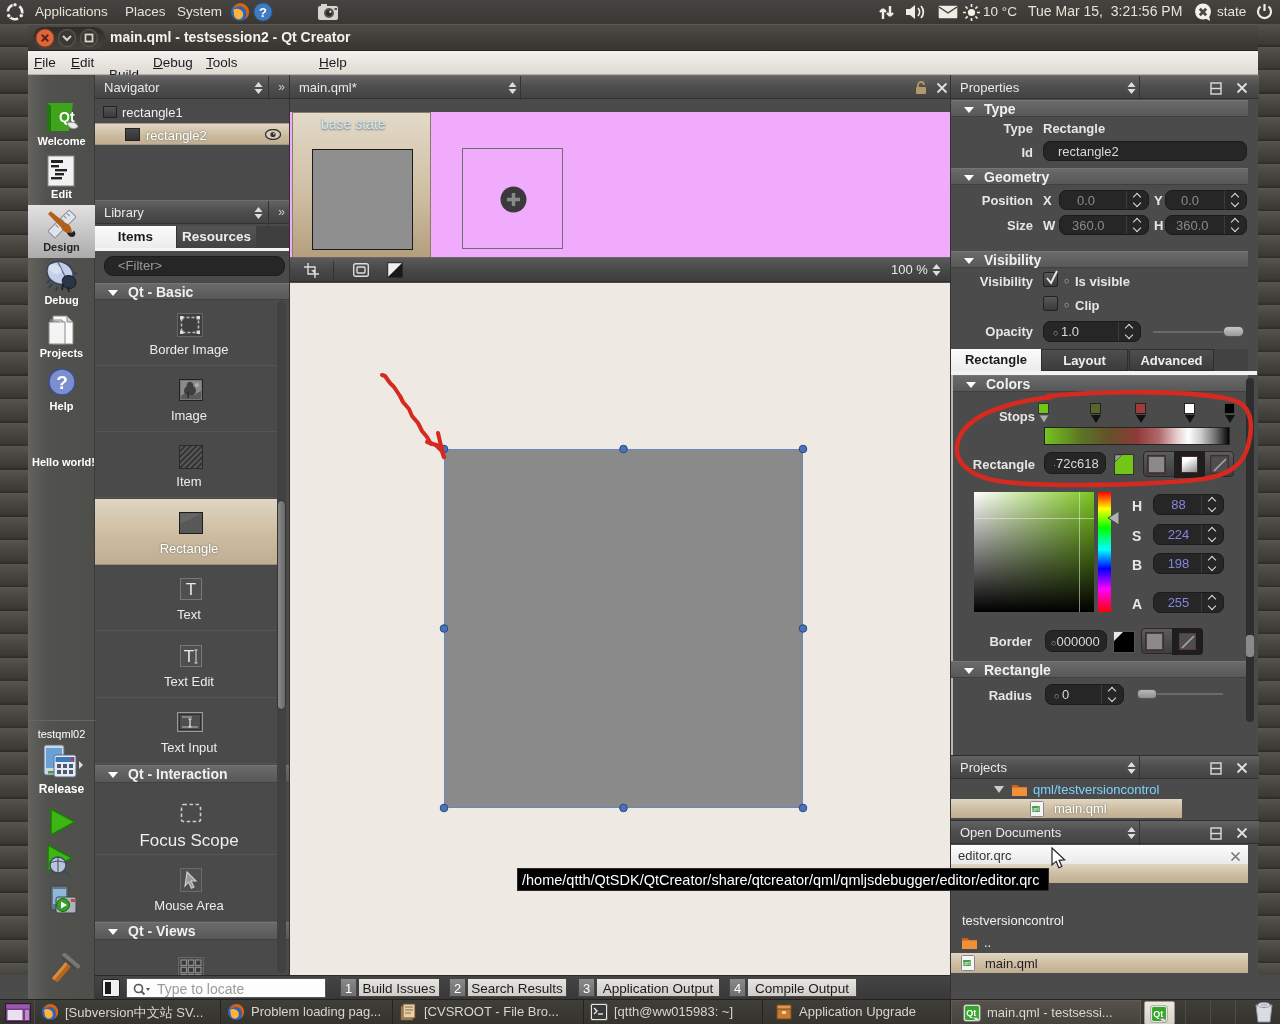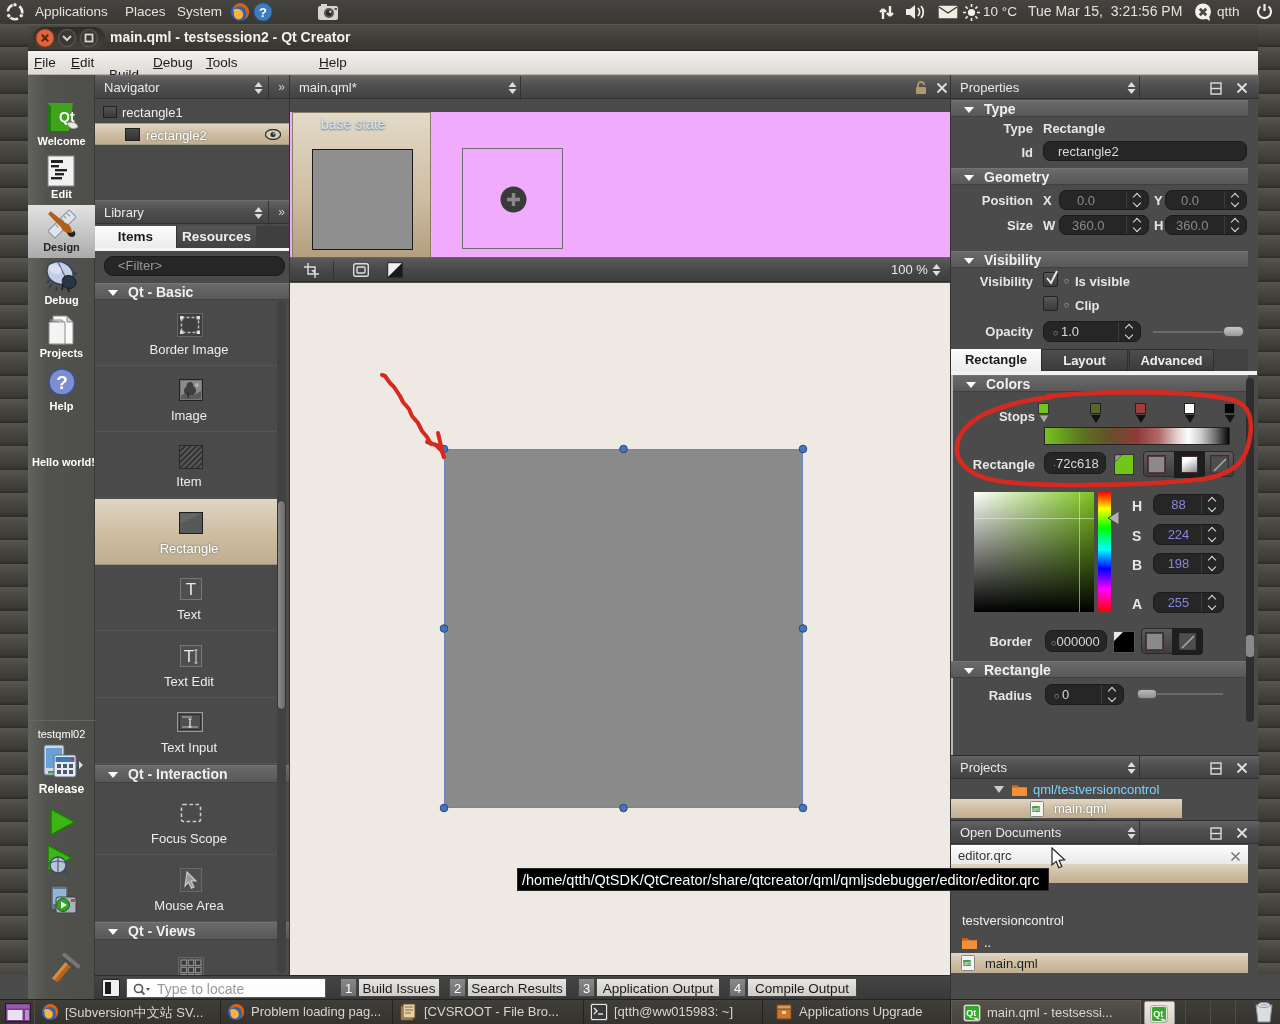--- a/index.html
+++ b/index.html
@@ -69,21 +69,21 @@
           <path d="M8.5 0v3M8.5 14v3M0 8.5h3M14 8.5h3M2.5 2.5l2.1 2.1M12.4 12.4l2.1 2.1M14.5 2.5l-2.1 2.1M4.6 12.4l-2.1 2.1"></path>
         </g>
       </svg>
   <span class="abs" style="left:983px;top:4px;">10 °C</span>
   <span class="abs" style="left:1028px;top:3px;font-size:14px;">Tue Mar 15,&nbsp; 3:21:56 PM</span>
   <svg class="abs" style="left:1194px;top:3px;" width="19" height="19" viewBox="0 0 19 19">
         <circle cx="9" cy="8.5" r="8" fill="#f4f1e8"></circle>
         <path d="M11 15l5 3-1-6z" fill="#f4f1e8"></path>
         <path d="M5.8 5.8l6.4 6.4M12.2 5.8l-6.4 6.4" stroke="#4a4843" stroke-width="2.8"></path>
       </svg>
-  <span class="abs" style="left:1217px;top:4px;">qtth</span>
+  <span class="abs" style="left:1217px;top:4px;">state</span>
   <svg class="abs" style="left:1256px;top:3px;" width="17" height="17" viewBox="0 0 17 17">
         <path d="M8.5 1v7" stroke="#efece4" stroke-width="2.2"></path>
         <path d="M4.5 3.5a6.5 6.5 0 1 0 8 0" stroke="#efece4" stroke-width="2.2" fill="none"></path>
       </svg>
 </div>
 
 <div class="abs" style="left:28px;top:24px;width:1230px;height:975px;background:#4b4b4b;">
 
   <div class="abs" style="left:0;top:0;width:1230px;height:27px;background:linear-gradient(180deg,#4e4b45,#3b3833 80%);border-top:1px solid #5b5850;border-bottom:1px solid #282622;">
     <div class="abs" style="left:5px;top:2px;width:72px;height:22px;background:linear-gradient(180deg,#2e2c28,#45423c);border-radius:11px;"></div>
@@ -329,21 +329,21 @@
             <path d="M5 5h10M5 15h16" stroke="#bbb" stroke-width="1.2"></path>
             <path d="M13 7v8M11.5 7h3M11.5 15h3" stroke="#eee" stroke-width="1.2"></path>
           </svg>
       <span class="abs" style="left:0;right:0;top:42px;color:#ececec;font-size:13px;">Text Input</span>
     </div>
     <div class="sechdr abs" style="left:0;top:565px;width:194px;height:18px;"><span class="tri"></span>Qt - Interaction</div>
     <div class="abs" style="left:0;top:589px;width:188px;height:66px;border-bottom:1px solid #555;text-align:center;">
       <svg class="abs" style="left:84px;top:13px;" width="24" height="22" viewBox="0 0 24 22">
             <rect x="2.5" y="2.5" width="19" height="17" rx="2" fill="#4a4a4a" stroke="#ccc" stroke-width="1.6" stroke-dasharray="3.5 2.5"></rect>
           </svg>
-      <span class="abs" style="left:0;right:0;top:42px;color:#ececec;font-size:13px;">Focus Scope</span>
+      <span class="abs" style="left:0;right:0;top:42px;color:#ececec;font-size:17px;">Focus Scope</span>
     </div>
     <div class="abs" style="left:0;top:656px;width:188px;height:66px;border-bottom:1px solid #555;text-align:center;">
       <svg class="abs" style="left:85px;top:12px;" width="22" height="24" viewBox="0 0 22 24">
             <rect x="0.5" y="0.5" width="21" height="23" fill="#4f4f4f" stroke="#6a6a6a"></rect>
             <path d="M7 4l9 9h-5l3 6-2.5 1.2-3-6L5 18z" fill="#9a9a9a" stroke="#cfcfcf" stroke-width="1.1"></path>
           </svg>
       <span class="abs" style="left:0;right:0;top:42px;color:#ececec;font-size:13px;">Mouse Area</span>
     </div>
     <div class="sechdr abs" style="left:0;top:722px;width:194px;height:18px;"><span class="tri"></span>Qt - Views</div>
     <div class="abs" style="left:0;top:746px;width:188px;height:29px;text-align:center;">
@@ -714,21 +714,21 @@
         <path d="M8 11h5" stroke="#e8e8e8" stroke-width="1.4"></path>
       </svg>
     <span class="abs" style="left:29px;top:4px;">[qtth@ww015983: ~]</span>
   </div>
   <div class="abs" style="left:764px;top:0;width:187px;height:25px;border-right:1px solid #23221f;">
     <svg class="abs" style="left:11px;top:3px;" width="18" height="18" viewBox="0 0 18 18">
         <rect x="2" y="5" width="14" height="11" fill="#c87830" stroke="#7a4a18"></rect>
         <rect x="2" y="2" width="14" height="4" fill="#e09850" stroke="#7a4a18"></rect>
         <rect x="7" y="8" width="4" height="3" fill="#f0d0a0"></rect>
       </svg>
-    <span class="abs" style="left:35px;top:4px;">Applications Upgrade</span>
+    <span class="abs" style="left:35px;top:4px;">Application Upgrade</span>
   </div>
   <div class="abs" style="left:951px;top:0;width:190px;height:25px;background:linear-gradient(180deg,#55524b,#45423c);border:1px solid #5e5b52;border-bottom:none;">
     <svg class="abs" style="left:11px;top:3px;" width="18" height="18" viewBox="0 0 26 26">
         <rect x="1" y="1" width="24" height="24" rx="3" fill="#e8e8e8" stroke="#888"></rect>
         <rect x="3" y="3" width="20" height="20" rx="2" fill="#35a82a"></rect>
         <text x="12" y="18" font-size="13" font-weight="bold" fill="#fff" text-anchor="middle" font-family="Liberation Serif">Qt</text>
         <path d="M15 20c4-1.5 7 0 8 3-3 2-6 1-8-3z" fill="#e9e9e9" stroke="#999" stroke-width="0.8"></path>
       </svg>
     <span class="abs" style="left:35px;top:4px;">main.qml - testsessi...</span>
   </div>

